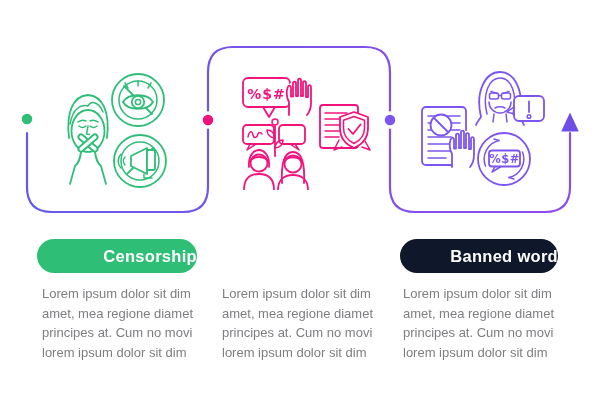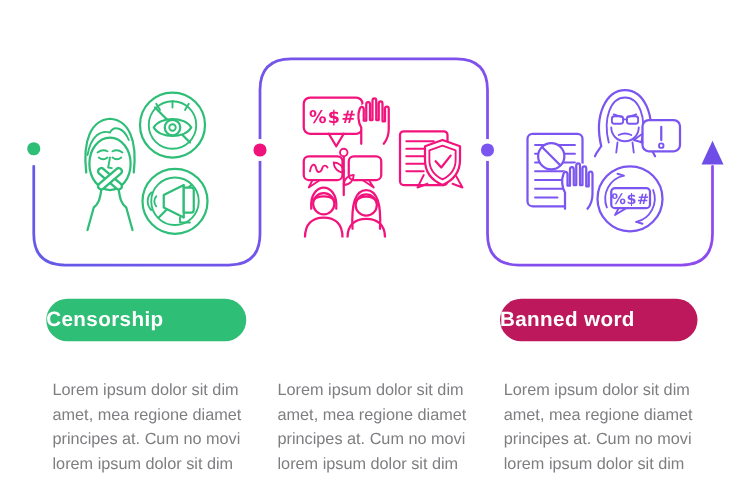--- a/index.html
+++ b/index.html
@@ -10,24 +10,24 @@
   .ln{fill:none;stroke-width:1.8;stroke-linecap:round;stroke-linejoin:round;}
   .ln2{fill:none;stroke-width:1.5;stroke-linecap:round;stroke-linejoin:round;}
   .wf{fill:#fff;stroke-width:1.8;stroke-linecap:round;stroke-linejoin:round;}
   .sil{fill:#fff;stroke:none;}
   .xband{fill:none;stroke-width:7;stroke-linecap:round;}
   .xcut{fill:none;stroke-width:3.2;stroke-linecap:round;}
   .itxt{stroke:none;font-family:"DejaVu Sans",sans-serif;font-weight:bold;}
   .flow{fill:none;stroke:url(#flowgrad);stroke-width:2.2;stroke-linecap:round;}
   .dot{stroke:#fff;stroke-width:3.5;}
   .pill{position:absolute;top:239px;height:34px;border-radius:17px;display:flex;
-        align-items:center;justify-content:flex-start;color:#fff;font-weight:bold;
+        align-items:center;justify-content:flex-end;color:#fff;font-weight:bold;
         font-size:16.5px;letter-spacing:.3px;}
   .col-text{position:absolute;top:284px;font-size:13px;line-height:19.5px;
-            color:#7e7e82;white-space:nowrap;margin-top:18px;}
+            color:#7e7e82;white-space:nowrap;}
 </style>
 </head>
 <body>
 
 <div class="stage">
 
   <svg class="layer" width="600" height="400" viewBox="0 0 600 400">
     <defs>
       <linearGradient id="flowgrad" x1="0" y1="0" x2="1" y2="0">
         <stop offset="0" stop-color="#655AE8"></stop>
@@ -149,21 +149,21 @@
         <rect class="wf" x="74" y="88.5" width="31" height="16" rx="3"></rect>
         <path class="ln2" d="M80,104.5 L77,110 L86,104.5"></path>
         <text class="itxt" x="89.5" y="101" font-size="11.5" text-anchor="middle" letter-spacing=".5" style="fill: rgb(123, 85, 240);">%$#</text>
       </g>
     </g>
   </svg>
 
   <div class="pill" style="left: 37px; width: 160px; background: rgb(46, 190, 118);">
     <span>Censorship</span>
   </div>
-  <div class="pill" style="left: 400px; width: 158px; background: #be185d;">
+  <div class="pill" style="left: 400px; width: 158px; background: #0f172a;">
     <span>Banned word</span>
   </div>
 
   <div class="col-text" style="left:42px">
     <div>Lorem ipsum dolor sit dim</div>
     <div>amet, mea regione diamet</div>
     <div>principes at. Cum no movi</div>
     <div>lorem ipsum dolor sit dim</div>
   </div>
   <div class="col-text" style="left:222px">

